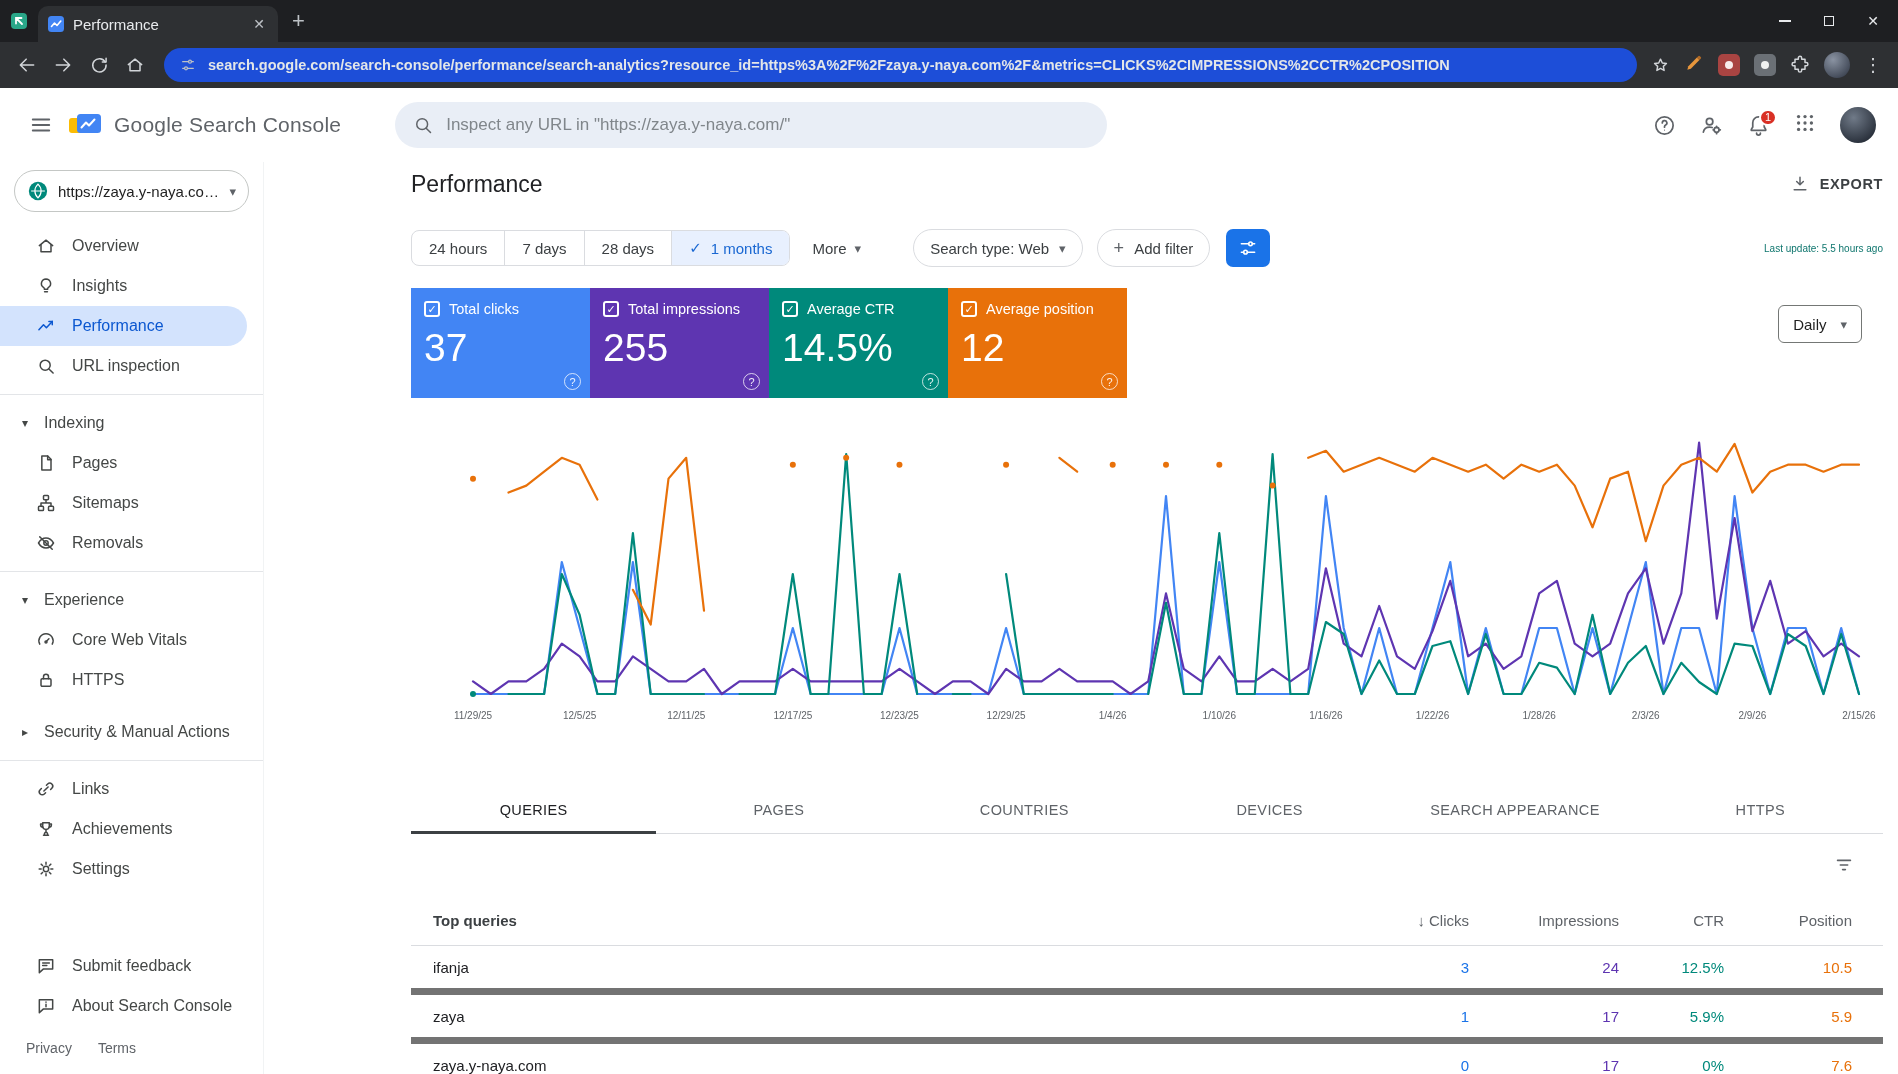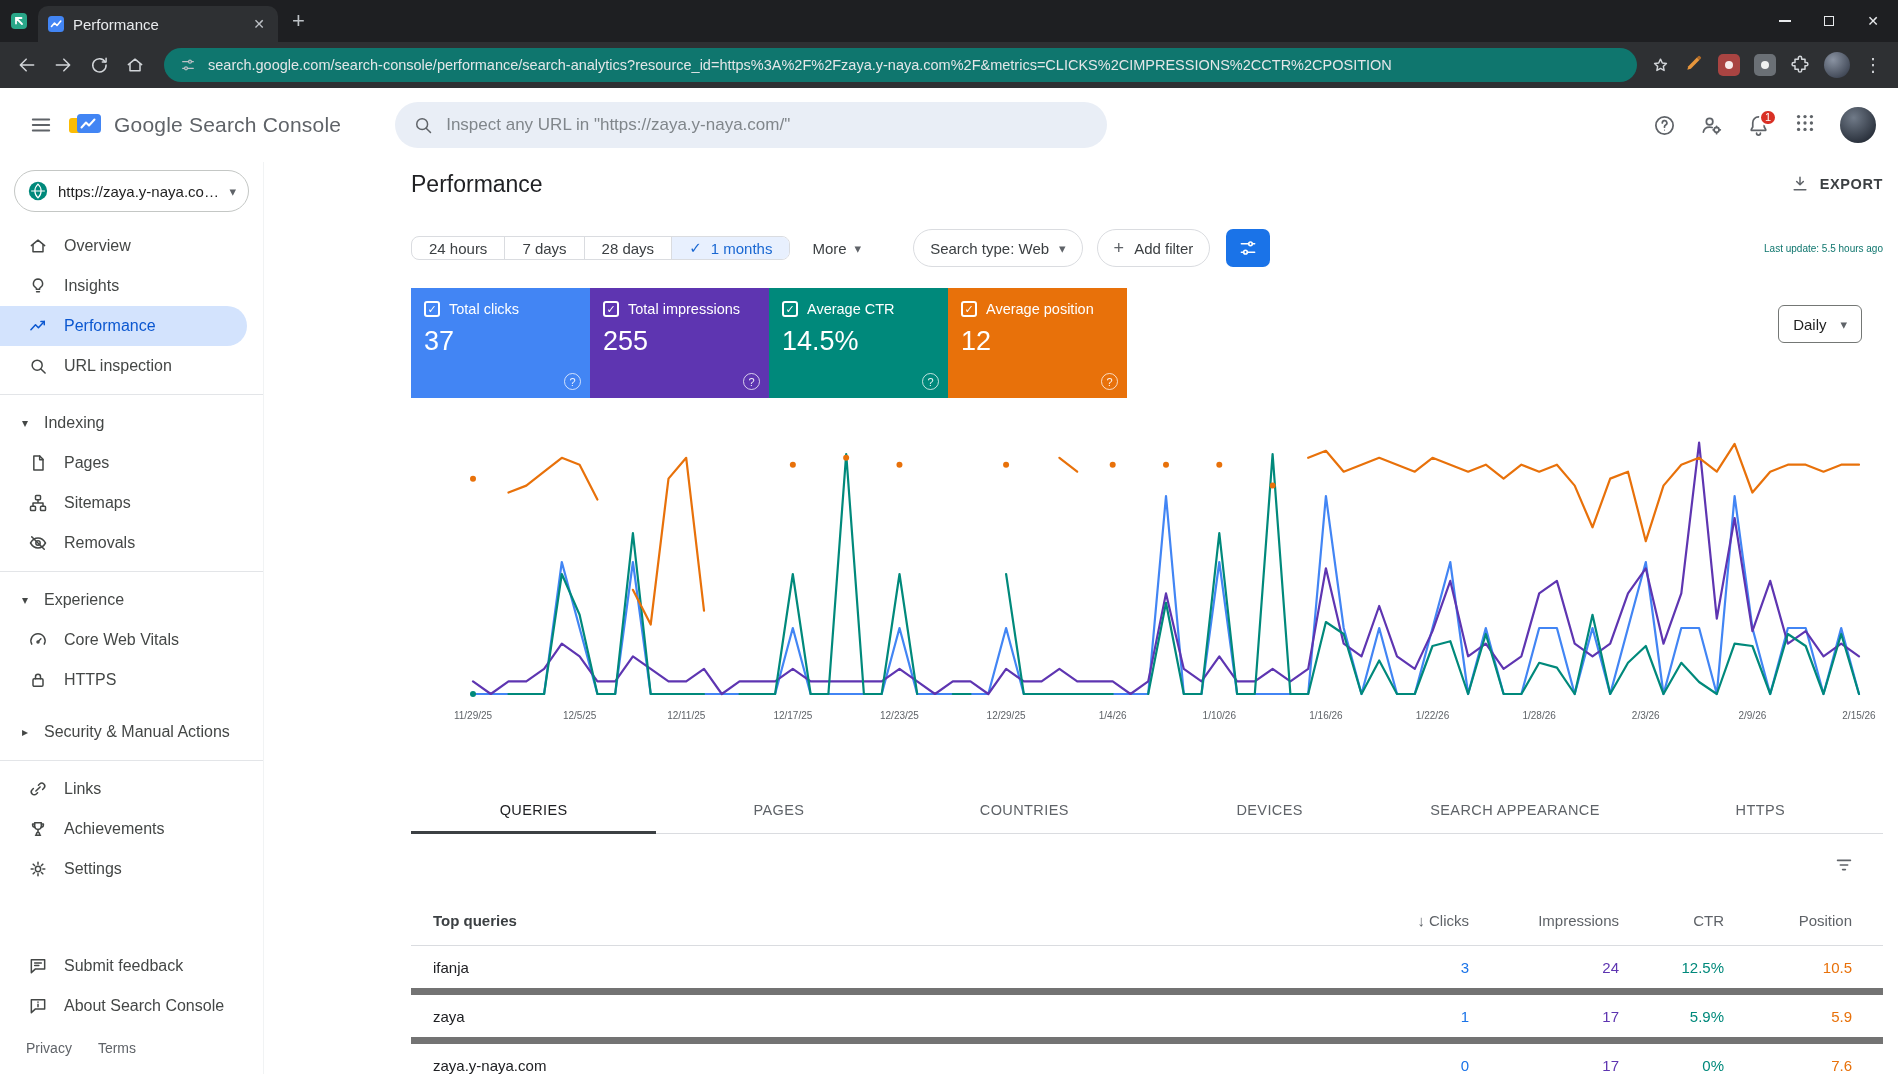--- a/index.html
+++ b/index.html
@@ -19,22 +19,22 @@
   .tab-title{ flex:1; font-size:15px; color:#e8eaed; white-space:nowrap; overflow:hidden; }
   .tab-close{ color:#bdc1c6; font-size:14px; padding:0 3px; }
   .new-tab{ color:#bdc1c6; font-size:22px; margin-left:14px; align-self:center; line-height:1; }
   .win-controls{ margin-left:auto; align-self:center; display:flex; align-items:center; gap:30px; color:#e8eaed; padding-right:8px; }
   .win-btn{ display:flex; align-items:center; justify-content:center; width:14px; height:14px; font-size:14px; }
   .minline{ width:12px; height:2px; background:#e8eaed; display:block; }
   .maxbox{ width:10px; height:10px; border:1.6px solid #e8eaed; display:block; }
 
   .toolbar{ height:46px; background:#2e3033; display:flex; align-items:center; padding:0 12px; gap:6px; }
   .nav-ic{ color:#d2d5d9; padding:5px; display:flex; }
-  .omnibox{ flex:1; height:34px; background:#0f766e; border-radius:17px; margin:0 8px;
-            display:flex; align-items:center; padding:0 16px; gap:12px; min-width:0; }
+  .omnibox{ flex:1; height:34px; background:#1d4ed8; border-radius:17px; margin:0 8px;
+            display:flex; align-items:center; padding:0 16px; gap:12px; min-width:0;font-weight:bold; }
   .omnibox .url{ color:#e3e6e8; font-size:14.5px; white-space:nowrap; overflow:hidden; text-overflow:ellipsis; }
   .tb-right{ display:flex; align-items:center; gap:14px; padding-right:4px; }
   .ext-badge{ width:22px; height:22px; border-radius:5px; display:flex; align-items:center; justify-content:center; }
   .ext-red{ background:#a94442; } .ext-gray{ background:#6b7076; }
   .ext-dot{ width:8px; height:8px; border-radius:50%; background:#fff; opacity:.9; }
   .tb-avatar{ width:26px; height:26px; border-radius:50%; background:radial-gradient(circle at 35% 30%, #8a93a2, #2b3240); }
   .kebab{ color:#d2d5d9; font-size:18px; letter-spacing:0; }
 
   
   .gsc-header{ height:74px; background:#fff; display:flex; align-items:center; padding:0 22px; }
@@ -55,42 +55,42 @@
 
   
   .content-row{ display:flex; height:912px;gap:32px; }
   .sidebar{ width:264px; flex:none; display:flex; flex-direction:column; padding-top:8px;
             border-right:1px solid #f1f3f4; overflow:hidden; }
   .property-pill{ margin:0 14px; height:42px; flex:none; border:1px solid #c4c7c5; border-radius:21px;
                   display:flex; align-items:center; padding:0 12px; gap:9px; font-size:15px; color:#1f1f1f; }
   .property-pill .txt{ white-space:nowrap; overflow:hidden; text-overflow:ellipsis; }
   .pill-caret{ margin-left:auto; color:#5f6368; font-size:13px; }
   .nav{ margin-top:14px; display:flex; flex-direction:column; flex:1; }
-  .nav-item{ height:40px; flex:none; display:flex; align-items:center; gap:16px; padding-left:28px;
+  .nav-item{ height:40px; flex:none; display:flex; align-items:center; gap:16px; padding-left:36px;
              margin-right:16px; border-radius:0 20px 20px 0; font-size:16px; color:#444746; }
   .nav-item .ic{ color:#444746; }
   .nav-item.selected{ background:#d3e3fd; color:#0b57d0; }
   .nav-item.selected .ic{ color:#0b57d0; }
   .group-head{ height:40px; flex:none; display:flex; align-items:center; gap:10px; padding-left:22px;
                font-size:16px; color:#444746; }
   .group-caret{ font-size:12px; color:#444746; width:12px; }
   .divider{ height:1px; background:#e3e5e8; margin:8px 0; flex:none; }
   .side-spacer{ flex:1; }
   .legal{ display:flex; gap:26px; padding:14px 0 18px 26px; font-size:14px; color:#5f6368; flex:none; }
 
   .main{ flex:1; overflow:hidden; padding:0 15px 0 115px; position:relative; }
 
   .title-row{ display:flex; align-items:center; margin-top:4px; height:36px; }
   .page-title{ font-size:23px; font-weight:400; color:#202124; }
   .export-btn{ margin-left:auto; display:flex; align-items:center; gap:10px; color:#3c4043;
                font-size:14.5px; font-weight:700; letter-spacing:.6px; }
   .export-btn .ic{ color:#5f6368; }
 
   .chips-row{ display:flex; align-items:center; margin-top:26px; height:40px; }
-  .range-group{ display:flex; border:1px solid #dadce0; border-radius:8px; overflow:hidden; height:24px; background:#fff; }
+  .range-group{ display:flex; border:1px solid #dadce0; border-radius:8px; overflow:hidden; height:36px; background:#fff; }
   .range-btn{ padding:0 17px; display:flex; align-items:center; font-size:15px; color:#3c4043;
               border-right:1px solid #dadce0; gap:9px; }
   .range-btn:last-child{ border-right:none; }
   .range-btn.active{ background:#e8f0fe; color:#1967d2; }
   .more-btn{ margin-left:16px; display:flex; align-items:center; gap:8px; font-size:15px; color:#3c4043; padding:0 6px; }
   .chip{ border:1px solid #dadce0; border-radius:19px; height:38px; display:flex; align-items:center;
          padding:0 16px; gap:10px; font-size:15px; color:#3c4043; background:#fff; }
   .search-type{ margin-left:46px; }
   .add-filter{ margin-left:14px; }
   .add-filter .plus{ font-size:18px; color:#5f6368; }
@@ -100,21 +100,21 @@
   .chip-caret{ color:#5f6368; font-size:13px; }
 
   .cards-row{ display:flex; margin-top:20px; position:relative; }
   .metric-card{ width:179px; height:110px; color:#fff; padding:13px 13px; position:relative; }
   .metric-card.c0{ background:#4285f4; } .metric-card.c1{ background:#5e35b1; }
   .metric-card.c2{ background:#00897b; } .metric-card.c3{ background:#e8710a; }
   .card-top{ display:flex; align-items:center; gap:9px; }
   .cb{ width:16px; height:16px; border:2px solid #fff; border-radius:3px; display:flex; align-items:center;
        justify-content:center; font-size:11px; line-height:1; color:#fff; flex:none; }
   .card-label{ font-size:14.5px; white-space:nowrap; }
-  .card-value{ font-size:27px; margin-top:9px; font-weight:400; }
+  .card-value{ font-size:39px; margin-top:9px; font-weight:400; }
   .card-help{ position:absolute; right:9px; bottom:8px; width:17px; height:17px; border:1.5px solid rgba(255,255,255,.75);
               border-radius:50%; color:rgba(255,255,255,.9); font-size:11px; display:flex; align-items:center; justify-content:center; }
   .daily-select{ position:absolute; right:21px; top:17px; height:38px; border:1px solid #747775; border-radius:6px;
                  display:flex; align-items:center; gap:14px; padding:0 14px; font-size:15px; color:#1f1f1f; background:#fff; }
 
   .chart-wrap{ margin-left:16px; margin-top:26px; width:1475px; position:relative; }
   .x-labels{ position:relative; height:26px; margin-top:2px; }
   .x-labels span{ position:absolute; transform:translateX(-50%); font-size:10px; color:#5f6368; top:4px; white-space:nowrap; }
 
   .tabs-row{ display:flex; margin-top:55px; border-bottom:1px solid #dadce0; }

